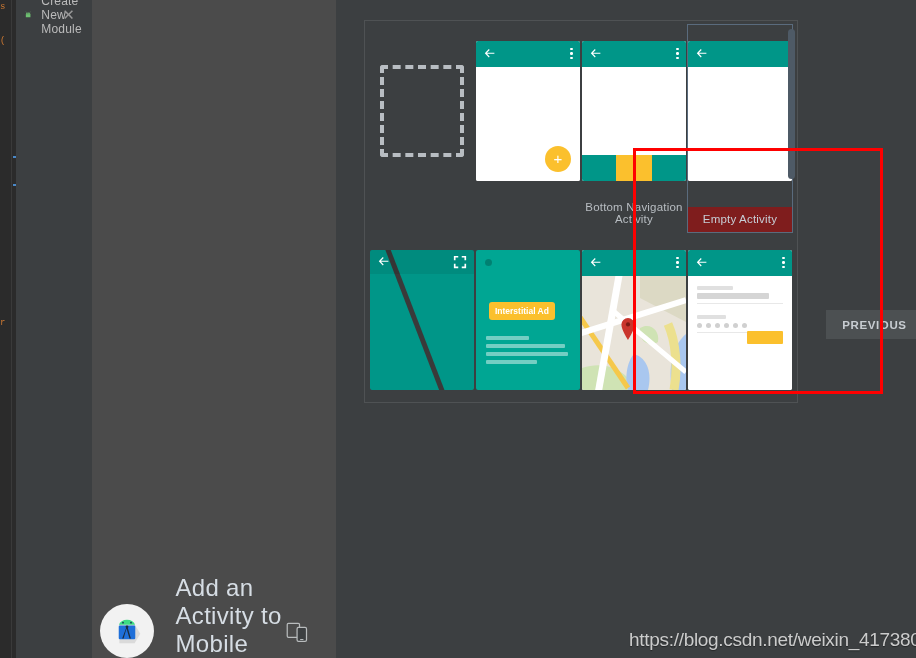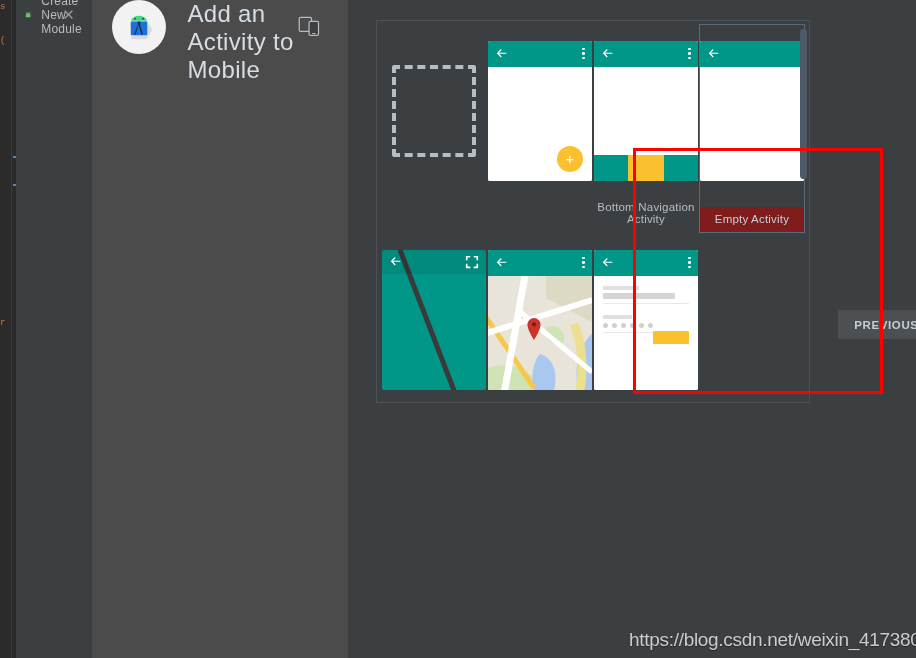--- a/index.html
+++ b/index.html
@@ -39,21 +39,21 @@
   .titlebar-close {
     position:absolute; right:0; top:0; width:46px; height:29px;
     display:flex; align-items:center; justify-content:center;
     color:#9a9a9a; font-size:15px; line-height:1;
   }
   .titlebar-sep { height:1px; background:#323232; }
 
   
   .header {
     flex:0 0 113px; background:#4b4b4b;
-    display:flex; align-items:flex-start; padding:0 28px 0 20px; position:relative;
+    display:flex; align-items:flex-end; padding:0 28px 0 8px; position:relative;
   }
   .header-logo {
     width:54px; height:54px; border-radius:50%;
     background:#f2f2f2; display:flex; align-items:center; justify-content:center;
     flex:0 0 54px;
   }
   .header-title {
     margin-left:22px; font-size:24px; color:#d6dde4; font-weight:normal;
     letter-spacing:.3px;
   }
@@ -340,20 +340,35 @@
                     <g fill="#fff">
                       <path d="M1 1h5v1.9H2.9V6H1zM10 1h5v5h-1.9V2.9H10zM1 10h1.9v3.1H6V15H1zM13.1 10H15v5h-5v-1.9h3.1z"></path>
                     </g>
                   </svg>
                 </div>
               </div>
             </div>
 
           </div>
 
+          <div class="card">
+            <div class="thumb-wrap">
+              <div class="admob">
+                <div class="admob-dot"></div>
+                <div class="admob-badge">Interstitial Ad</div>
+                <div class="admob-lines">
+                  <i style="width:52%"></i>
+                  <i style="width:96%"></i>
+                  <i style="width:100%"></i>
+                  <i style="width:62%"></i>
+                </div>
+              </div>
+            </div>
+
+          </div>
 
           <div class="card">
             <div class="thumb-wrap">
               <div class="phone">
                 <div class="appbar">
                   <svg class="arrow-back" viewBox="0 0 16 16">
                     <path fill="#fff" d="M7.2 2.6 8.2 3.6 4.9 7h9.1v1.4H4.9l3.3 3.4-1 1L2.2 7.7z"></path>
                   </svg>
                   <span class="overflow-dots">
                       <i></i>

